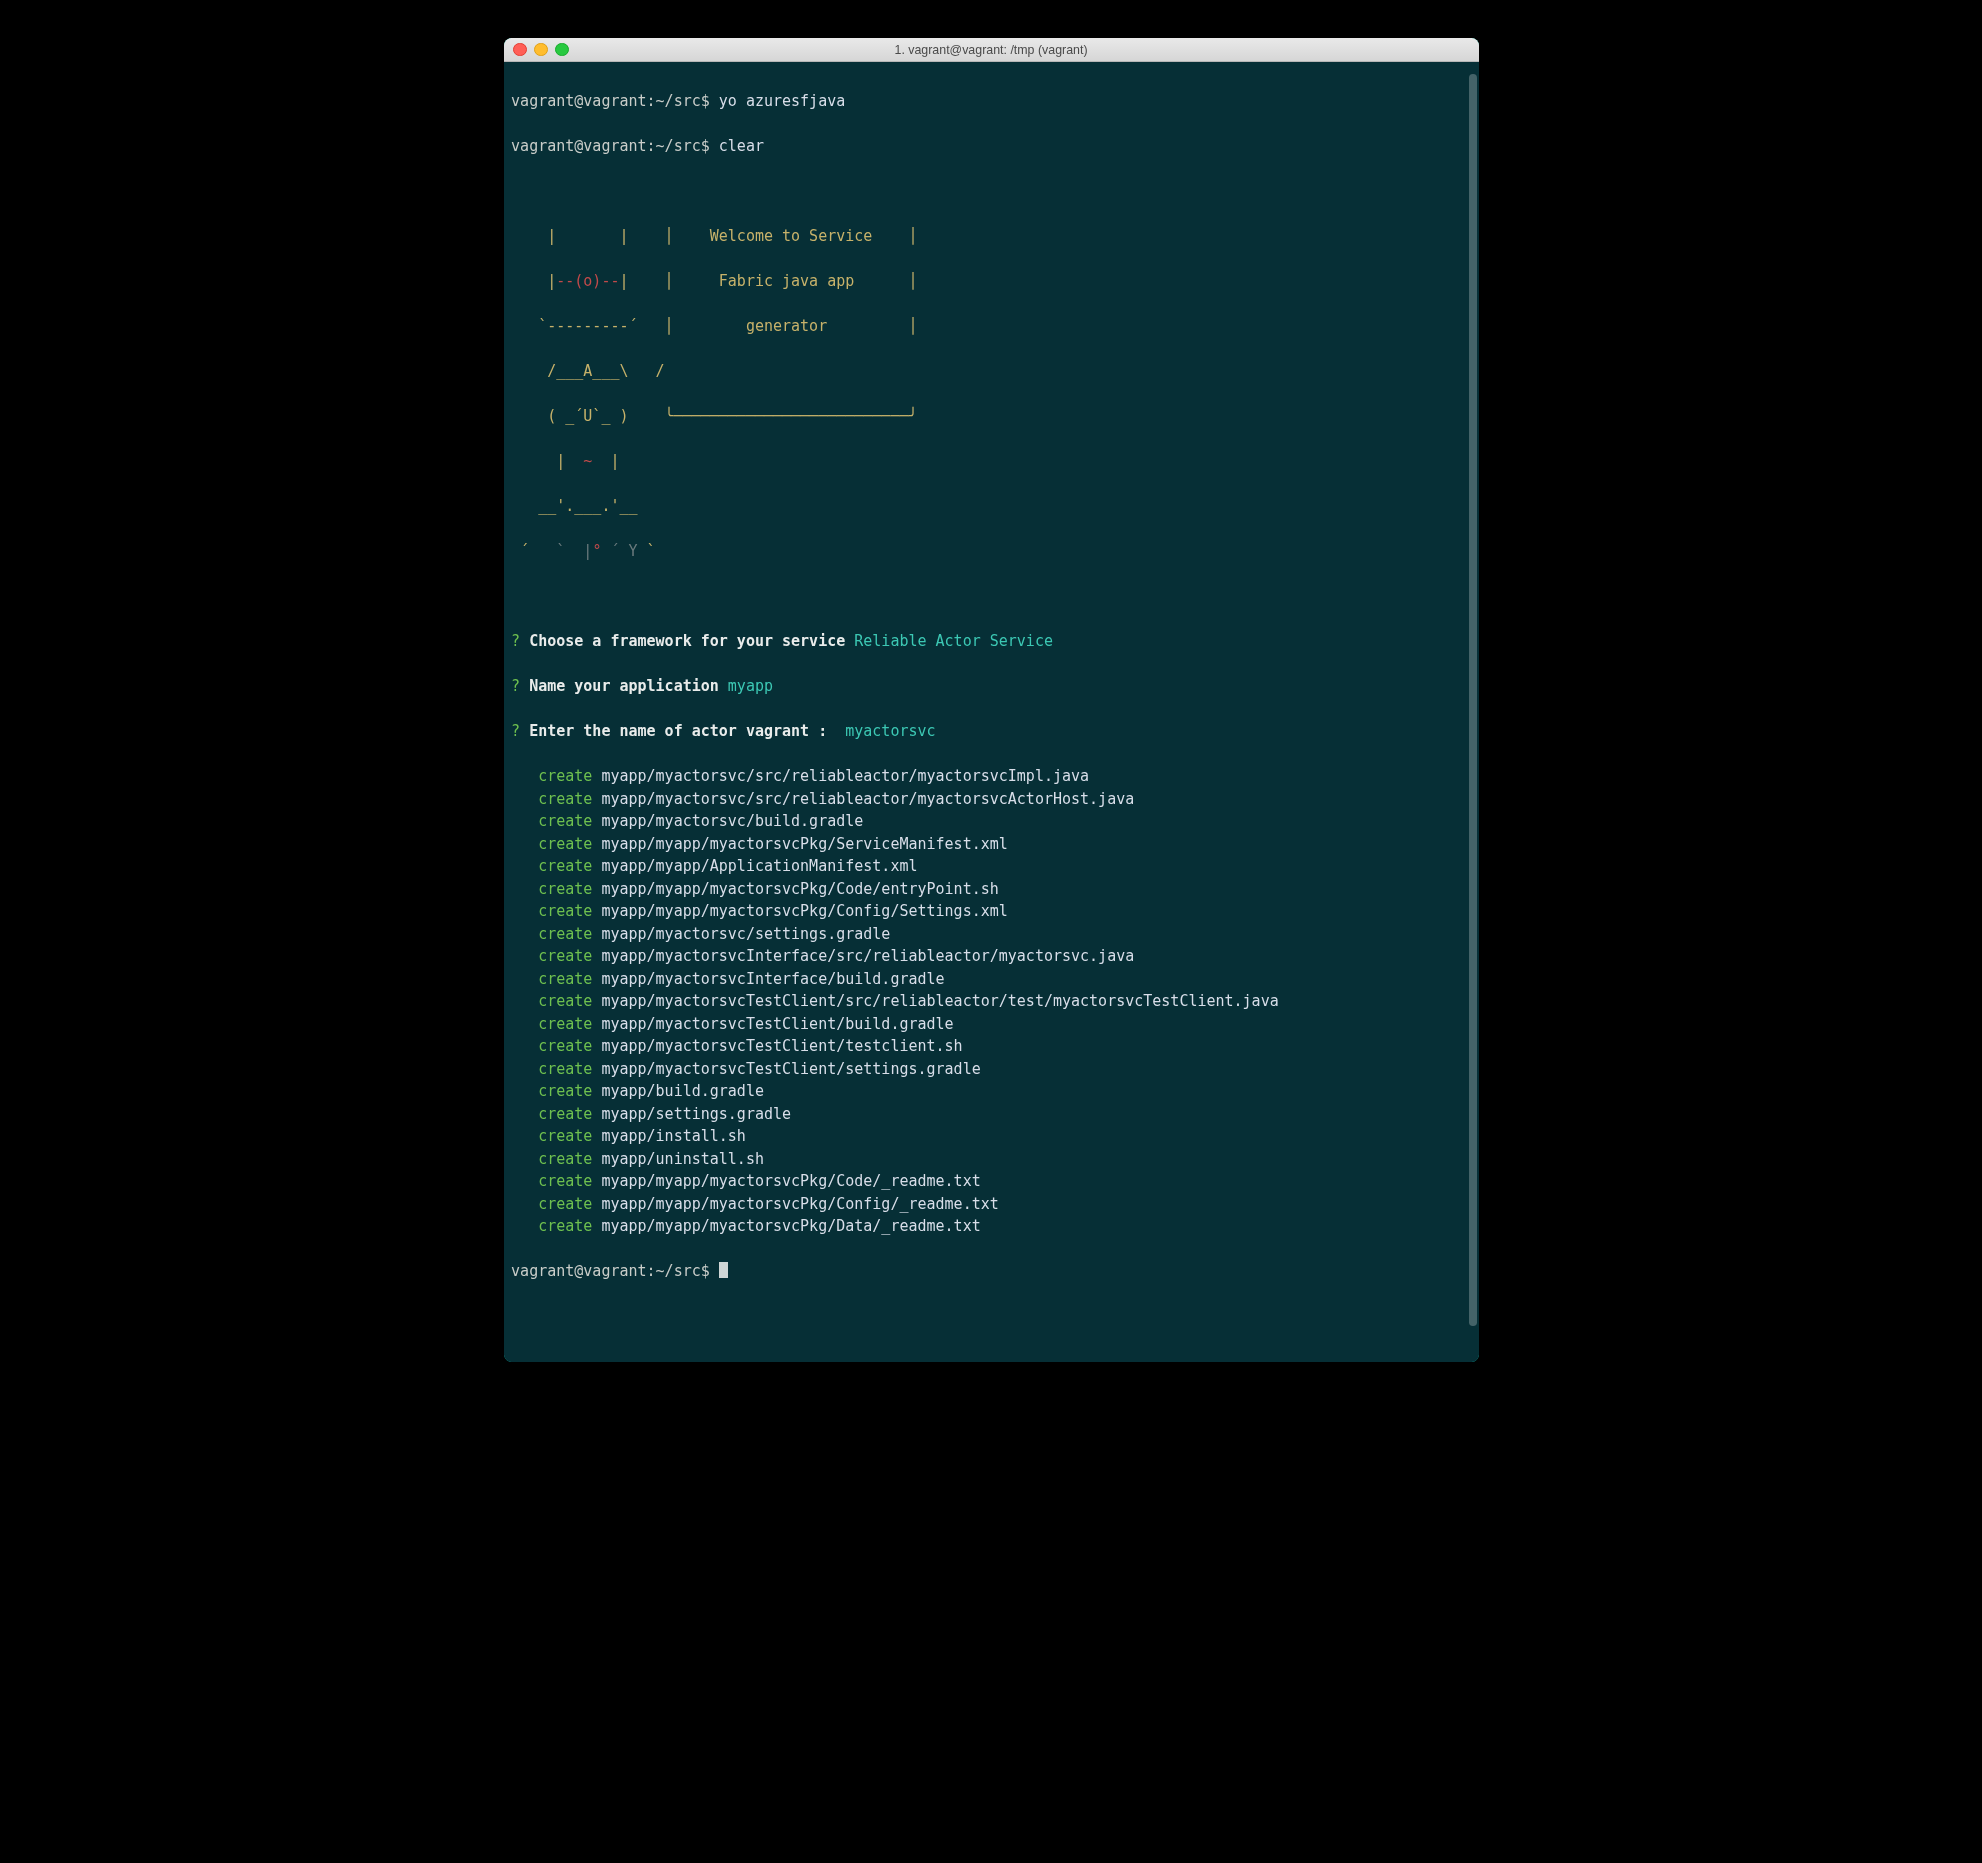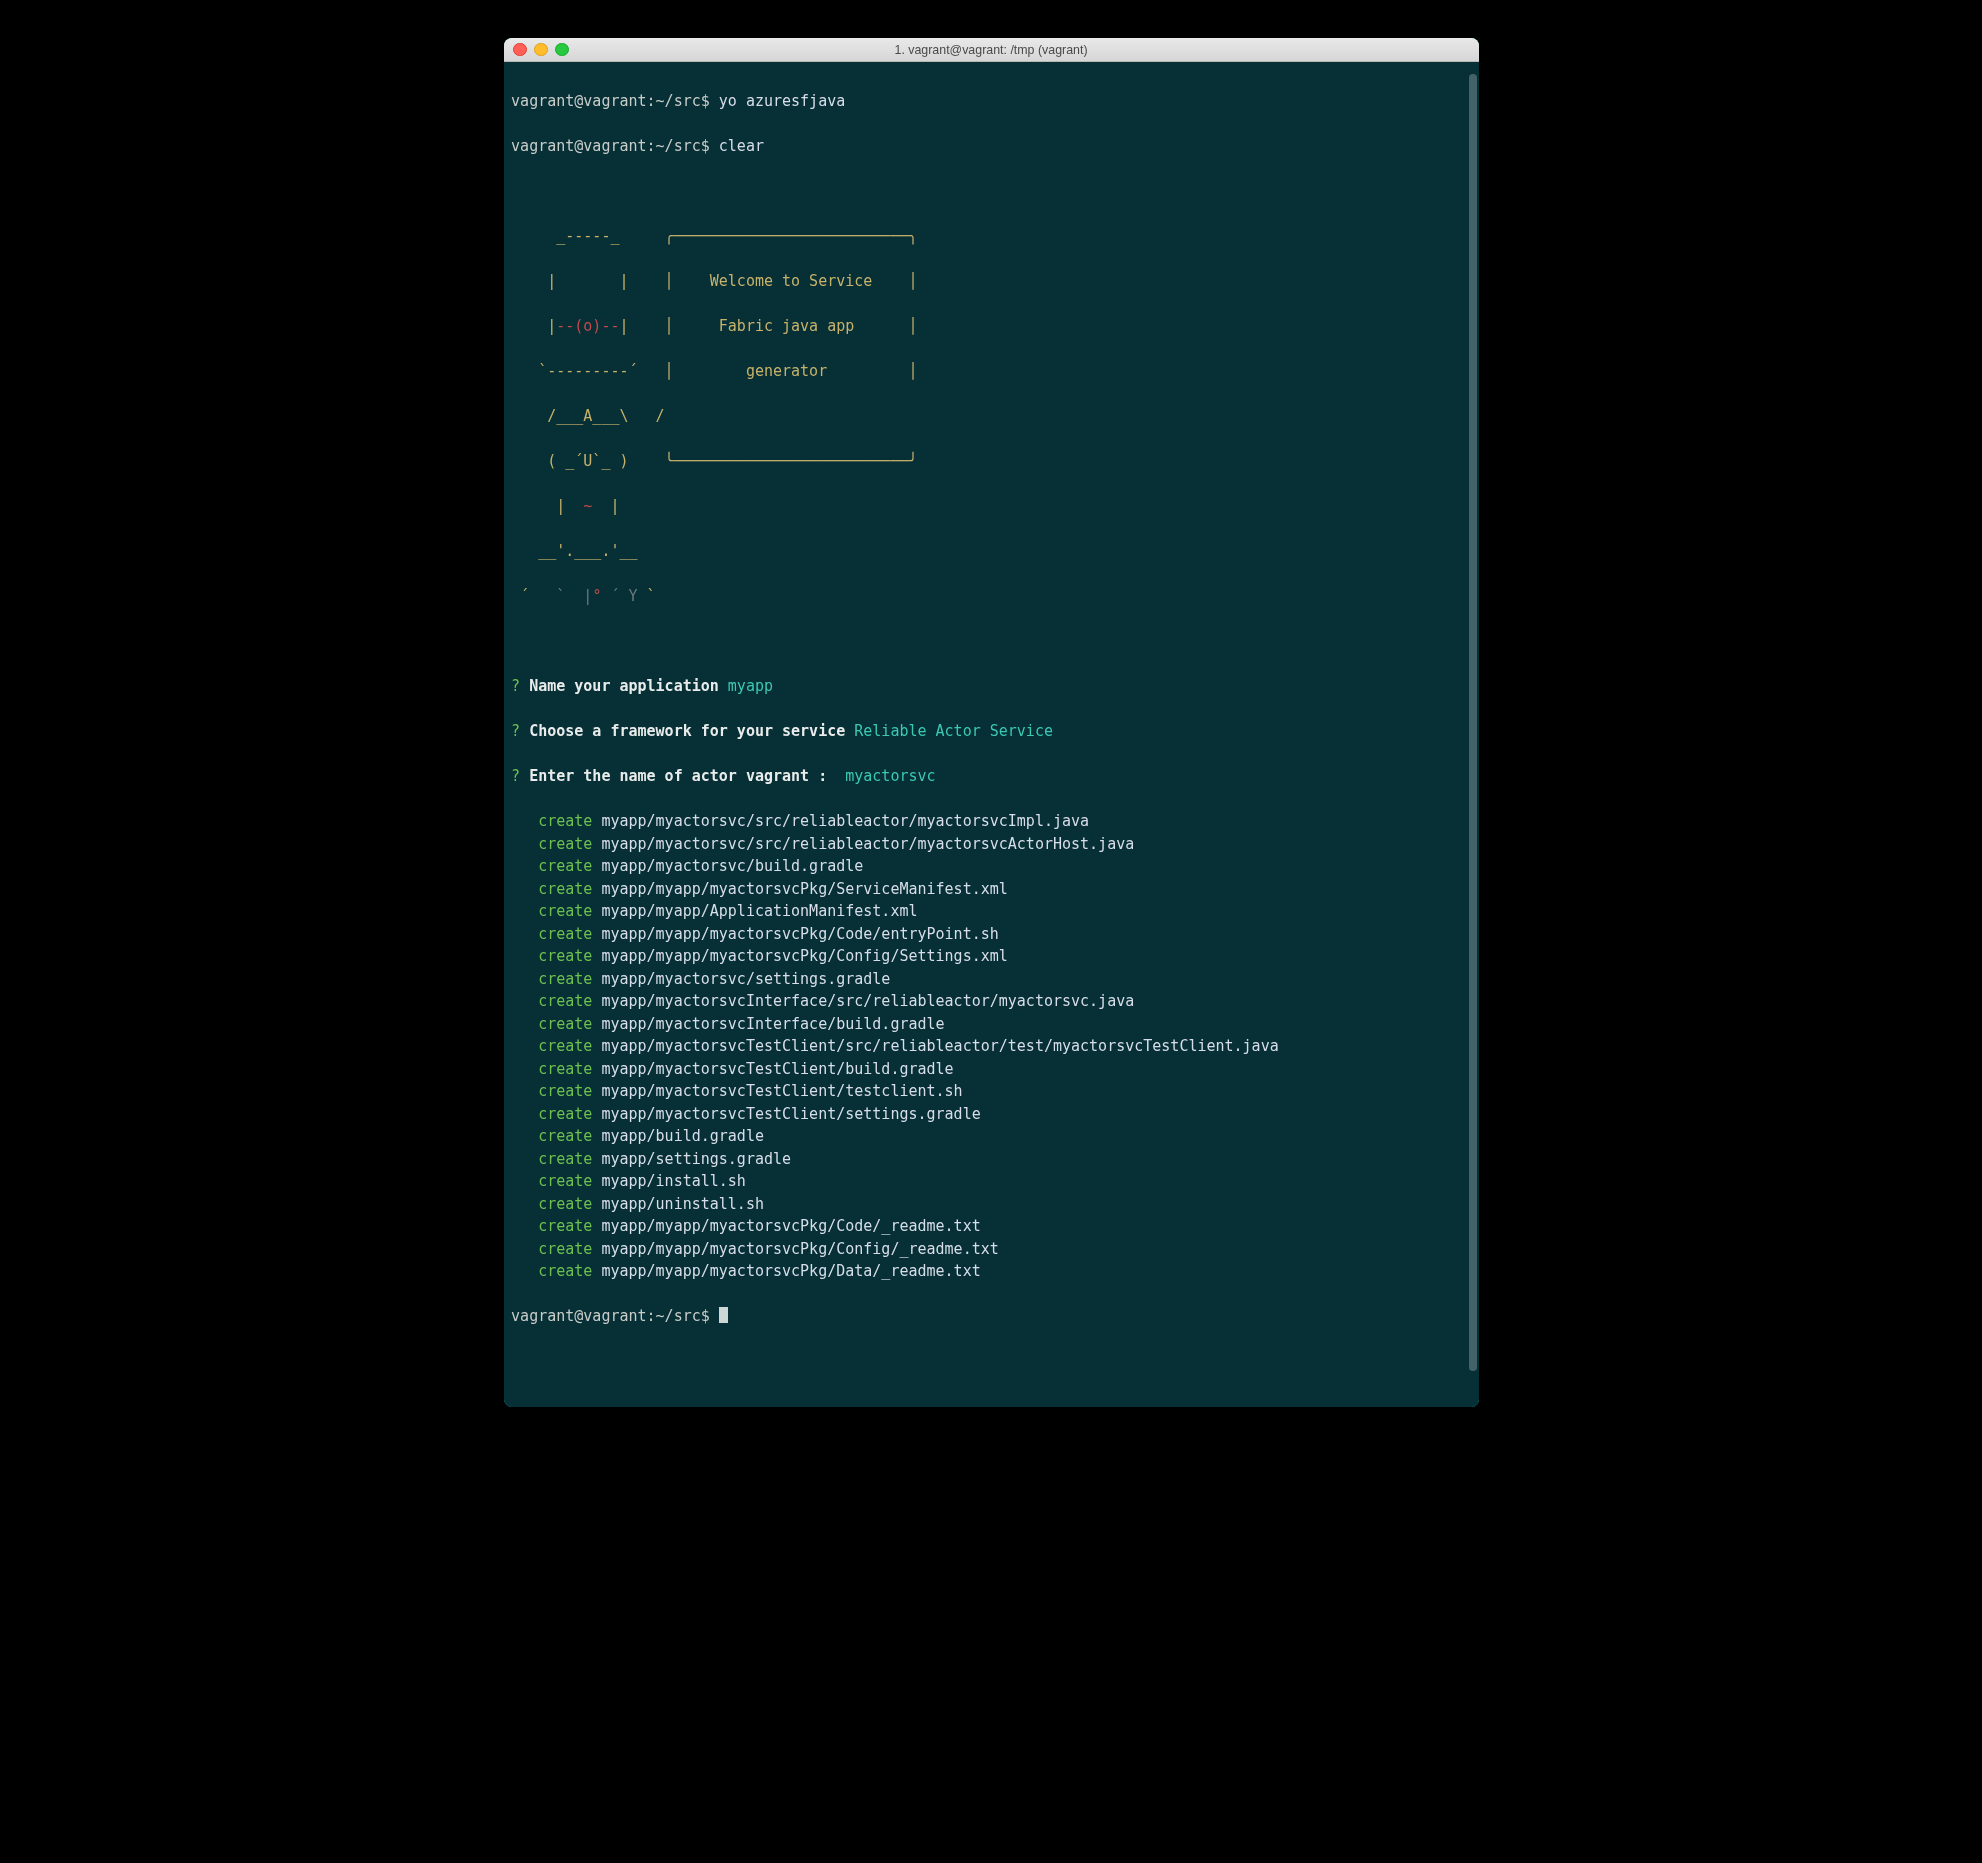--- a/index.html
+++ b/index.html
@@ -69,31 +69,30 @@
       <div class="dot yellow"></div>
       <div class="dot green"></div>
     </div>
     <div class="title">1. vagrant@vagrant: /tmp (vagrant)</div>
   </div>
 
   <div class="term">
 <div><span class="dim">vagrant@vagrant:~/src$ </span><span>yo azuresfjava</span></div>
 <div><span class="dim">vagrant@vagrant:~/src$ </span><span>clear</span></div>
 <div> </div>
-<div class="yellow">     _-----_     ╭──────────────────────────╮</div>
 <div class="yellow">    |       |    │    Welcome to Service    │</div>
 <div><span class="yellow">    |</span><span class="red">--(o)--</span><span class="yellow">|    │     Fabric java app      │</span></div>
 <div class="yellow">   `---------´   │        generator         │</div>
 <div class="yellow">    /___A___\   /</div>
 <div class="yellow">    ( _´U`_ )    ╰──────────────────────────╯</div>
 <div><span class="yellow">     |  </span><span class="red">~</span><span class="yellow">  |     </span></div>
 <div class="yellow">   __'.___.'__   </div>
 <div><span class="yellow"> ´   </span><span class="muted">`  |</span><span class="red">° </span><span class="muted">´ Y</span><span class="yellow"> ` </span></div>
 <div> </div>
+<div><span class="green">?</span><span class="bold"> Choose a framework for your service </span><span class="cyan">Reliable Actor Service</span></div>
 <div><span class="green">?</span><span class="bold"> Name your application </span><span class="cyan">myapp</span></div>
-<div><span class="green">?</span><span class="bold"> Choose a framework for your service </span><span class="cyan">Reliable Actor Service</span></div>
 <div><span class="green">?</span><span class="bold"> Enter the name of actor vagrant :  </span><span class="cyan">myactorsvc</span></div>
 <div id="file-list"><div><span>   </span><span class="green">create</span><span> </span><span>myapp/myactorsvc/src/reliableactor/myactorsvcImpl.java</span></div><div><span>   </span><span class="green">create</span><span> </span><span>myapp/myactorsvc/src/reliableactor/myactorsvcActorHost.java</span></div><div><span>   </span><span class="green">create</span><span> </span><span>myapp/myactorsvc/build.gradle</span></div><div><span>   </span><span class="green">create</span><span> </span><span>myapp/myapp/myactorsvcPkg/ServiceManifest.xml</span></div><div><span>   </span><span class="green">create</span><span> </span><span>myapp/myapp/ApplicationManifest.xml</span></div><div><span>   </span><span class="green">create</span><span> </span><span>myapp/myapp/myactorsvcPkg/Code/entryPoint.sh</span></div><div><span>   </span><span class="green">create</span><span> </span><span>myapp/myapp/myactorsvcPkg/Config/Settings.xml</span></div><div><span>   </span><span class="green">create</span><span> </span><span>myapp/myactorsvc/settings.gradle</span></div><div><span>   </span><span class="green">create</span><span> </span><span>myapp/myactorsvcInterface/src/reliableactor/myactorsvc.java</span></div><div><span>   </span><span class="green">create</span><span> </span><span>myapp/myactorsvcInterface/build.gradle</span></div><div><span>   </span><span class="green">create</span><span> </span><span>myapp/myactorsvcTestClient/src/reliableactor/test/myactorsvcTestClient.java</span></div><div><span>   </span><span class="green">create</span><span> </span><span>myapp/myactorsvcTestClient/build.gradle</span></div><div><span>   </span><span class="green">create</span><span> </span><span>myapp/myactorsvcTestClient/testclient.sh</span></div><div><span>   </span><span class="green">create</span><span> </span><span>myapp/myactorsvcTestClient/settings.gradle</span></div><div><span>   </span><span class="green">create</span><span> </span><span>myapp/build.gradle</span></div><div><span>   </span><span class="green">create</span><span> </span><span>myapp/settings.gradle</span></div><div><span>   </span><span class="green">create</span><span> </span><span>myapp/install.sh</span></div><div><span>   </span><span class="green">create</span><span> </span><span>myapp/uninstall.sh</span></div><div><span>   </span><span class="green">create</span><span> </span><span>myapp/myapp/myactorsvcPkg/Code/_readme.txt</span></div><div><span>   </span><span class="green">create</span><span> </span><span>myapp/myapp/myactorsvcPkg/Config/_readme.txt</span></div><div><span>   </span><span class="green">create</span><span> </span><span>myapp/myapp/myactorsvcPkg/Data/_readme.txt</span></div></div>
 <div><span class="dim">vagrant@vagrant:~/src$ </span><span class="cursor"></span></div>
     <div class="scrollbar"></div>
   </div>
 </div>
 
 
 </body></html>

